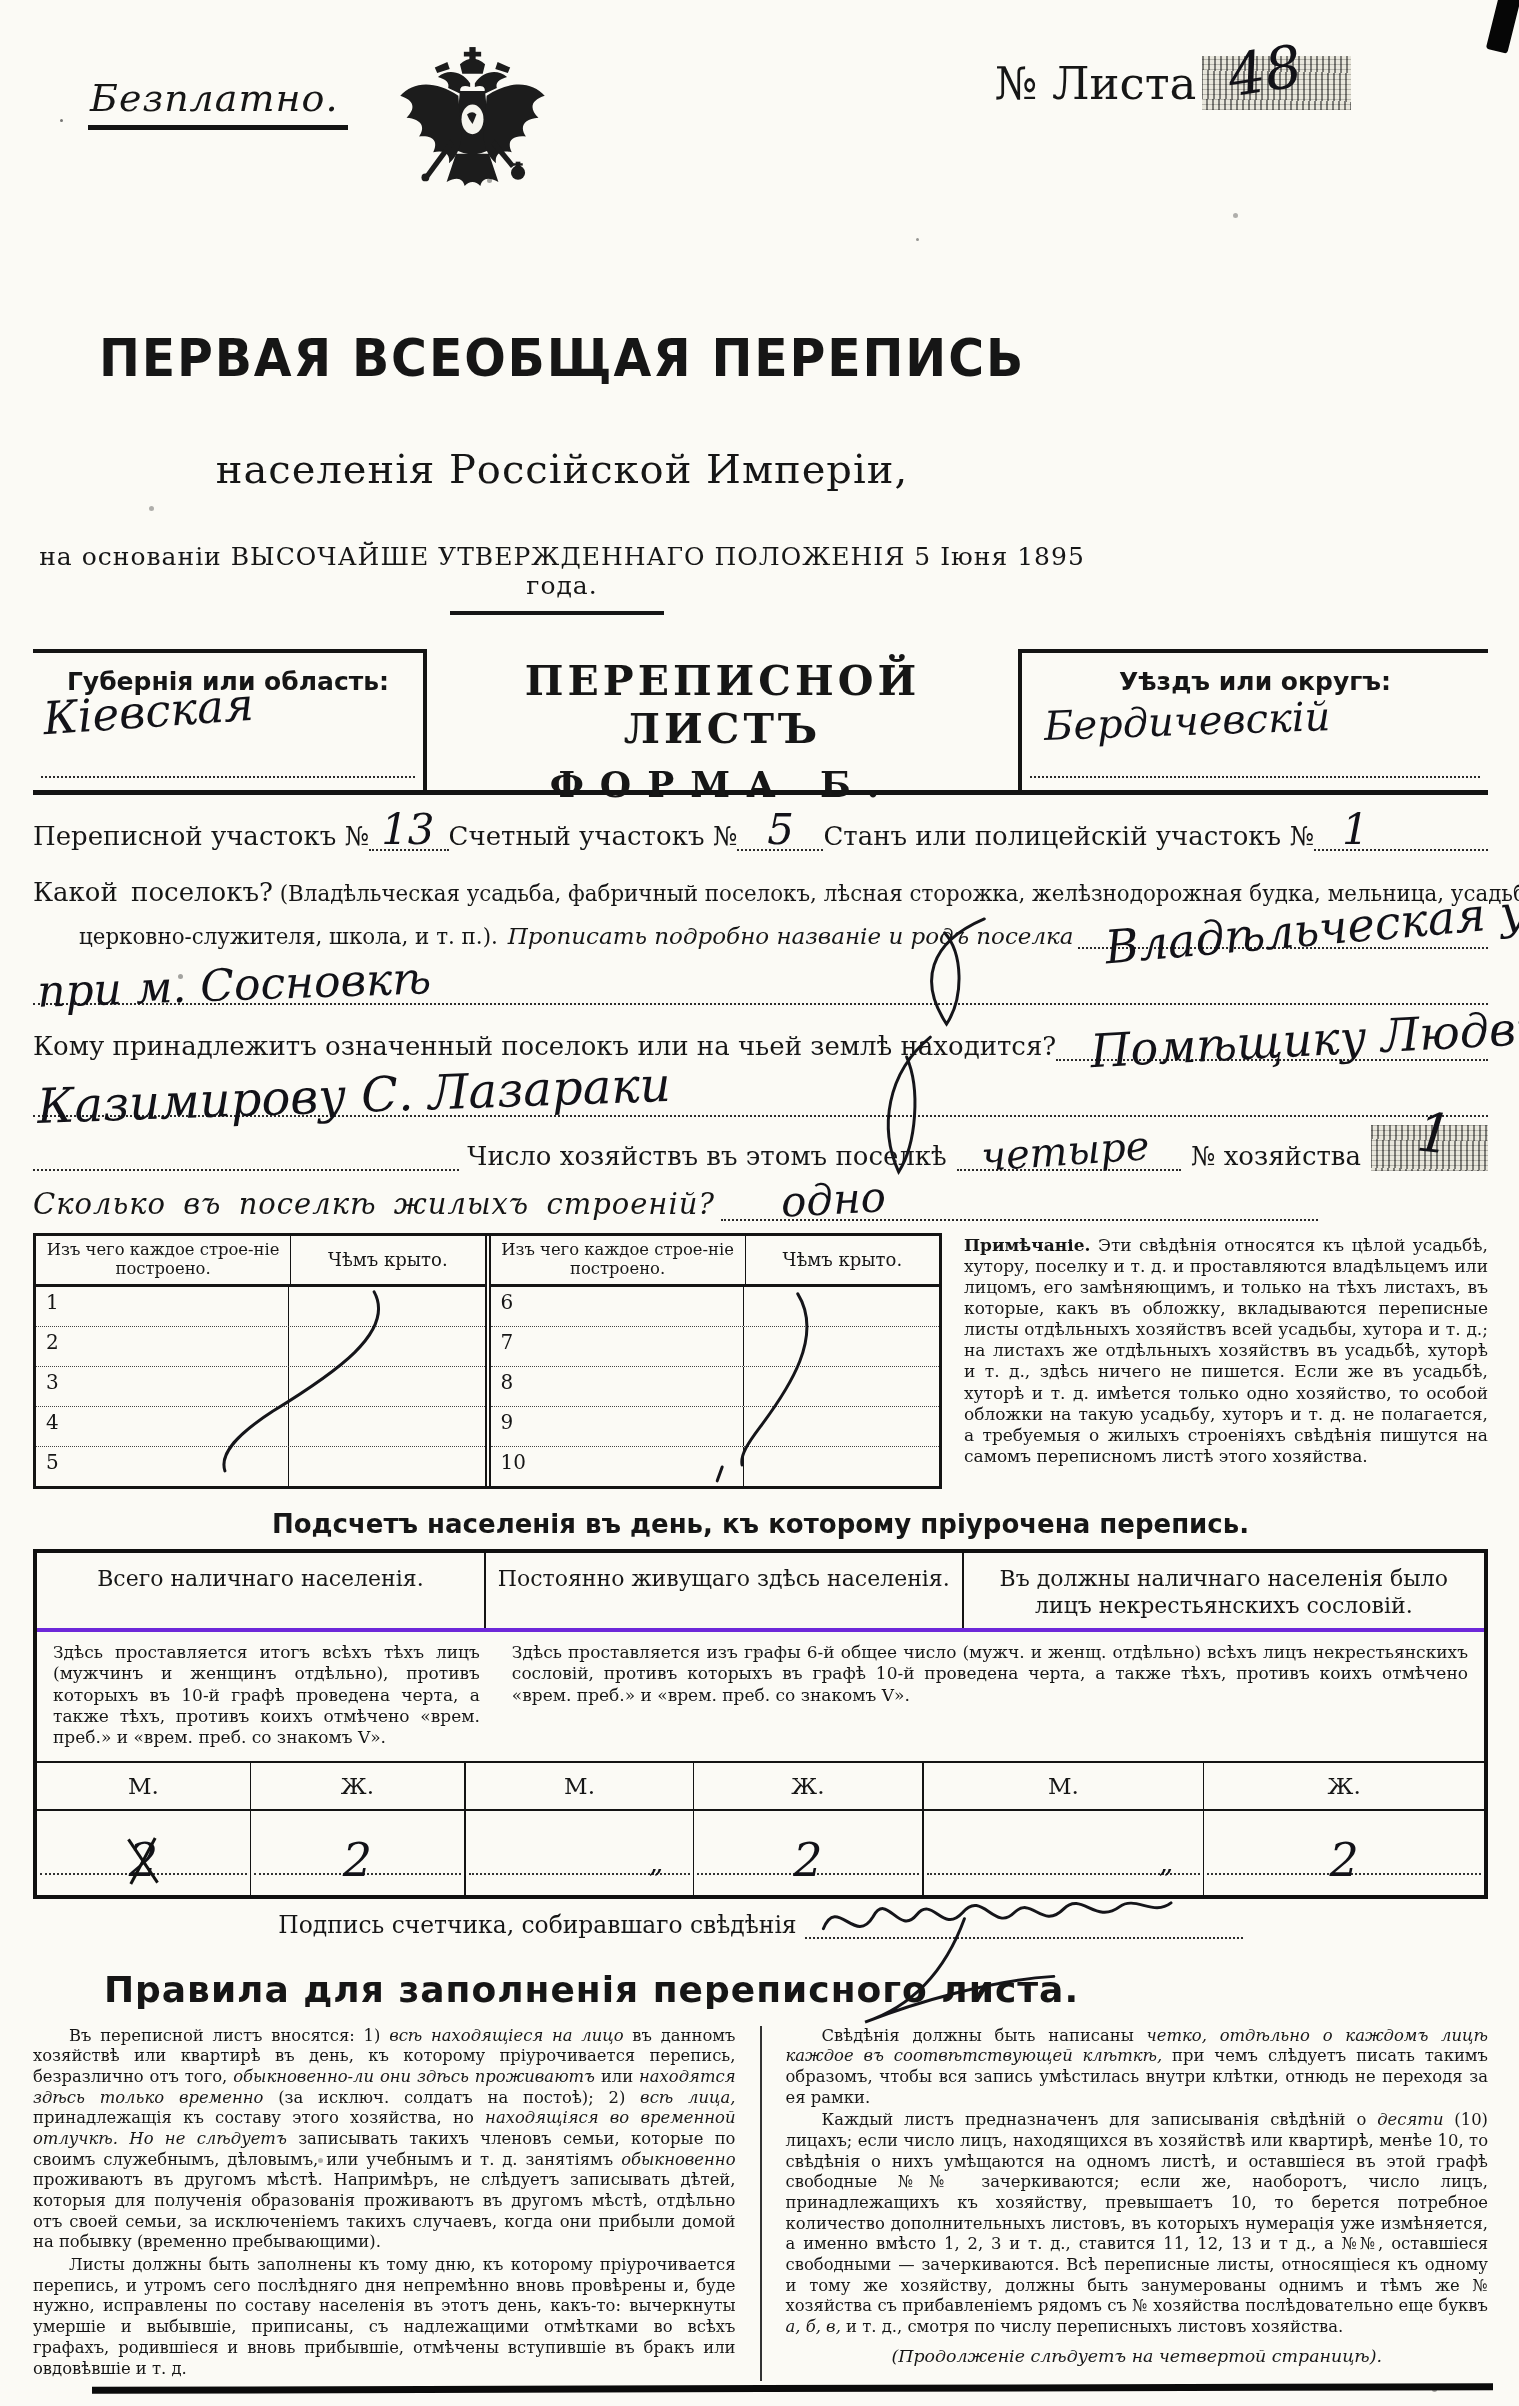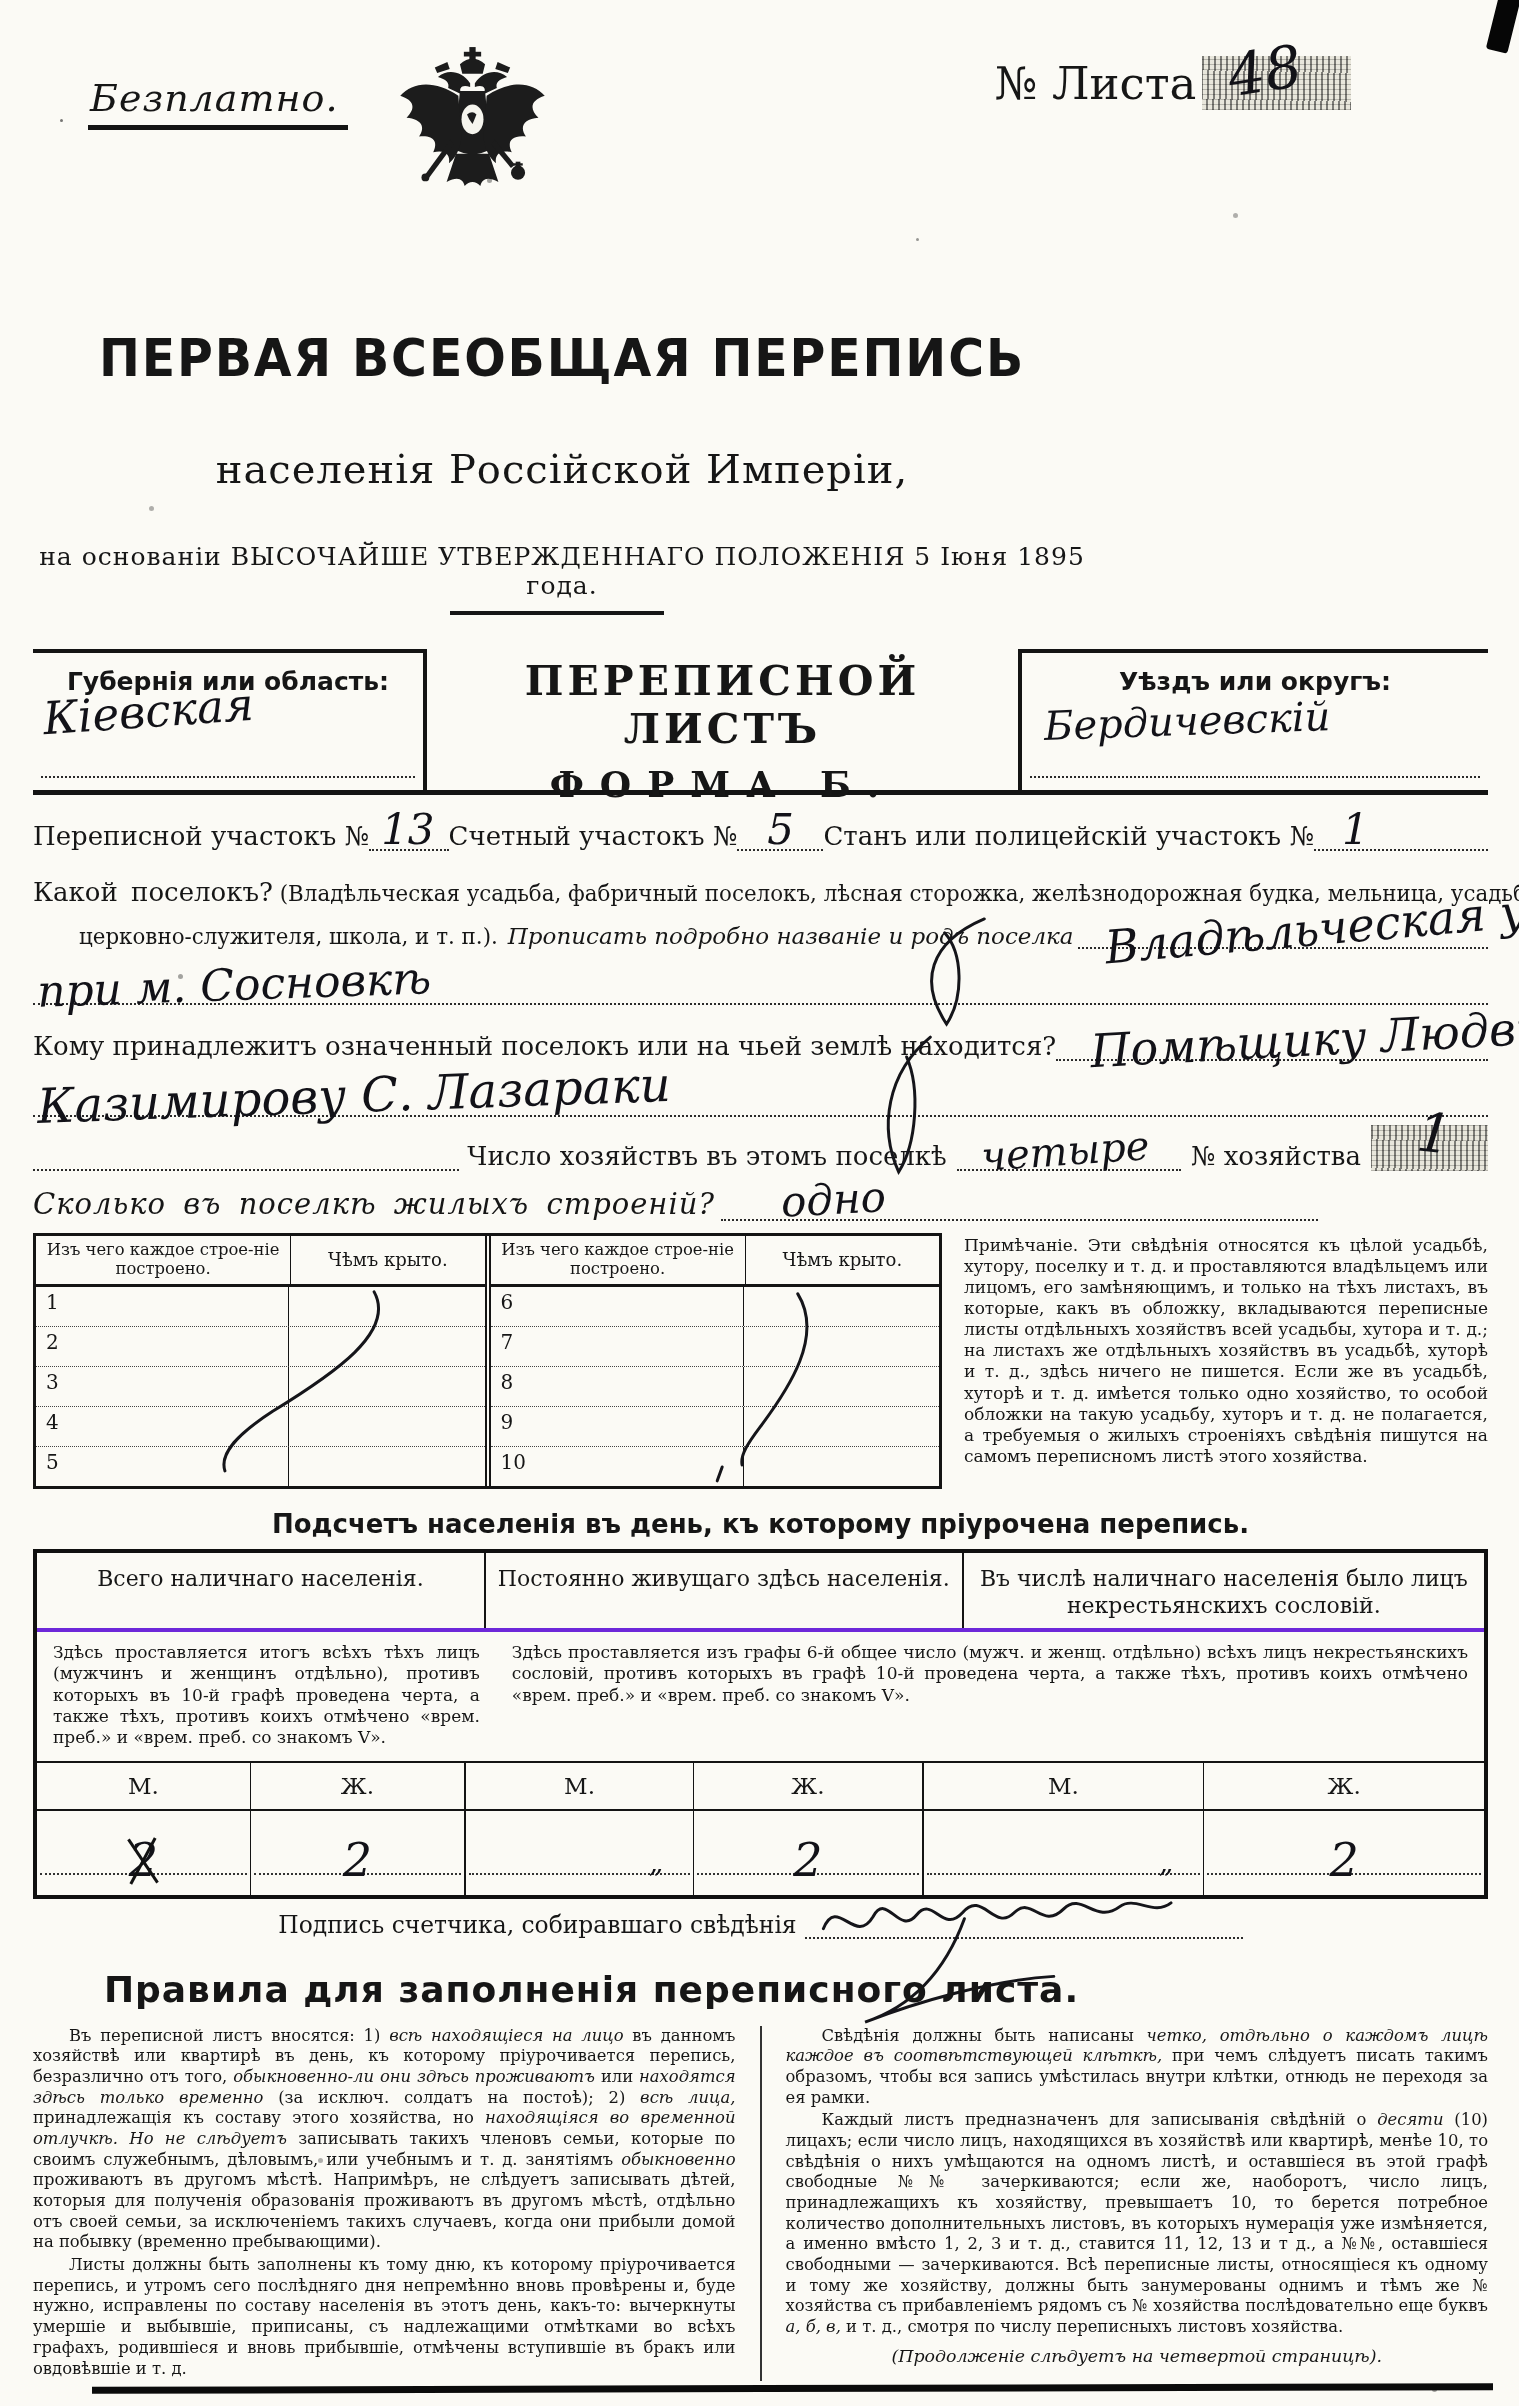--- a/index.html
+++ b/index.html
@@ -77,21 +77,21 @@
   .bhalf + .bhalf{border-left:6px double #141414;}
   .bhead{display:flex;border-bottom:3px solid #141414;}
   .bh-material{width:54%;border-right:1.5px solid #141414;font-size:16.4px;line-height:1.15;
                text-align:center;padding:5px 6px;}
   .bh-roof{flex:1;display:flex;align-items:center;justify-content:center;font-size:18px;}
   .brow{display:flex;height:39px;border-bottom:1.5px dotted #444;}
   .brow:last-child{border-bottom:none;}
   .bnum{width:54%;border-right:1.5px solid #141414;font-size:20px;padding:3px 0 0 10px;}
   .bempty{flex:1;}
   .note{flex:1;margin-left:22px;font-size:17px;line-height:1.24;text-align:justify;padding-top:2px;}
-  .note-lead{font-weight:400;}
+  .note-lead{font-weight:700;}
   
   .count-title{margin-top:20px;text-align:center;font-family:"DejaVu Sans","Liberation Sans",sans-serif;
                font-weight:700;font-size:26px;}
   .ctable{margin-top:10px;border:4px solid #101010;}
   .crow{display:flex;}
   .w1{width:29.5%;} .w2{width:31.5%;} .w3{flex:1;}
   .cmid{border-left:2.5px solid #141414;border-right:2.5px solid #141414;}
   .crow-head{border-bottom:4px solid #6d28d9;}
   .chead{padding:12px 10px 8px;text-align:center;font-size:22px;line-height:1.25;}
   .crow-desc{border-bottom:2px solid #141414;}
@@ -337,21 +337,21 @@
         <span>Эти свѣдѣнія относятся къ цѣлой усадьбѣ, хутору, поселку и т. д. и проставляются владѣльцемъ или лицомъ, его замѣняющимъ, и только на тѣхъ листахъ, въ которые, какъ въ обложку, вкладываются переписные листы отдѣльныхъ хозяйствъ всей усадьбы, хутора и т. д.; на листахъ же отдѣльныхъ хозяйствъ въ усадьбѣ, хуторѣ и т. д., здѣсь ничего не пишется. Если же въ усадьбѣ, хуторѣ и т. д. имѣется только одно хозяйство, то особой обложки на такую усадьбу, хуторъ и т. д. не полагается, а требуемыя о жилыхъ строеніяхъ свѣдѣнія пишутся на самомъ переписномъ листѣ этого хозяйства.</span>
       </div>
     </div>
 
     <div class="count-title">Подсчетъ населенія въ день, къ которому пріурочена перепись.</div>
 
     <div class="ctable">
       <div class="crow crow-head">
         <div class="chead w1">Всего наличнаго населенія.</div>
         <div class="chead w2 cmid">Постоянно живущаго здѣсь населенія.</div>
-        <div class="chead w3">Въ числѣ наличнаго населенія было лицъ некрестьянскихъ сословій.</div>
+        <div class="chead w3">Въ должны наличнаго населенія было лицъ некрестьянскихъ сословій.</div>
       </div>
       <div class="crow crow-desc">
         <div class="cdesc w1">Здѣсь проставляется итогъ всѣхъ тѣхъ лицъ (мужчинъ и женщинъ отдѣльно), противъ которыхъ въ 10-й графѣ проведена черта, а также тѣхъ, противъ коихъ отмѣчено «врем. преб.» и «врем. преб. со знакомъ V».</div>
         <div class="cdesc w3">Здѣсь проставляется изъ графы 6-й общее число (мужч. и женщ. отдѣльно) всѣхъ лицъ некрестьянскихъ сословій, противъ которыхъ въ графѣ 10-й проведена черта, а также тѣхъ, противъ коихъ отмѣчено «врем. преб.» и «врем. преб. со знакомъ V».</div>
       </div>
       <div class="crow crow-mf">
         <div class="mfpair w1">
           <div class="sub">М.</div>
           <div class="sub">Ж.</div>
         </div>

